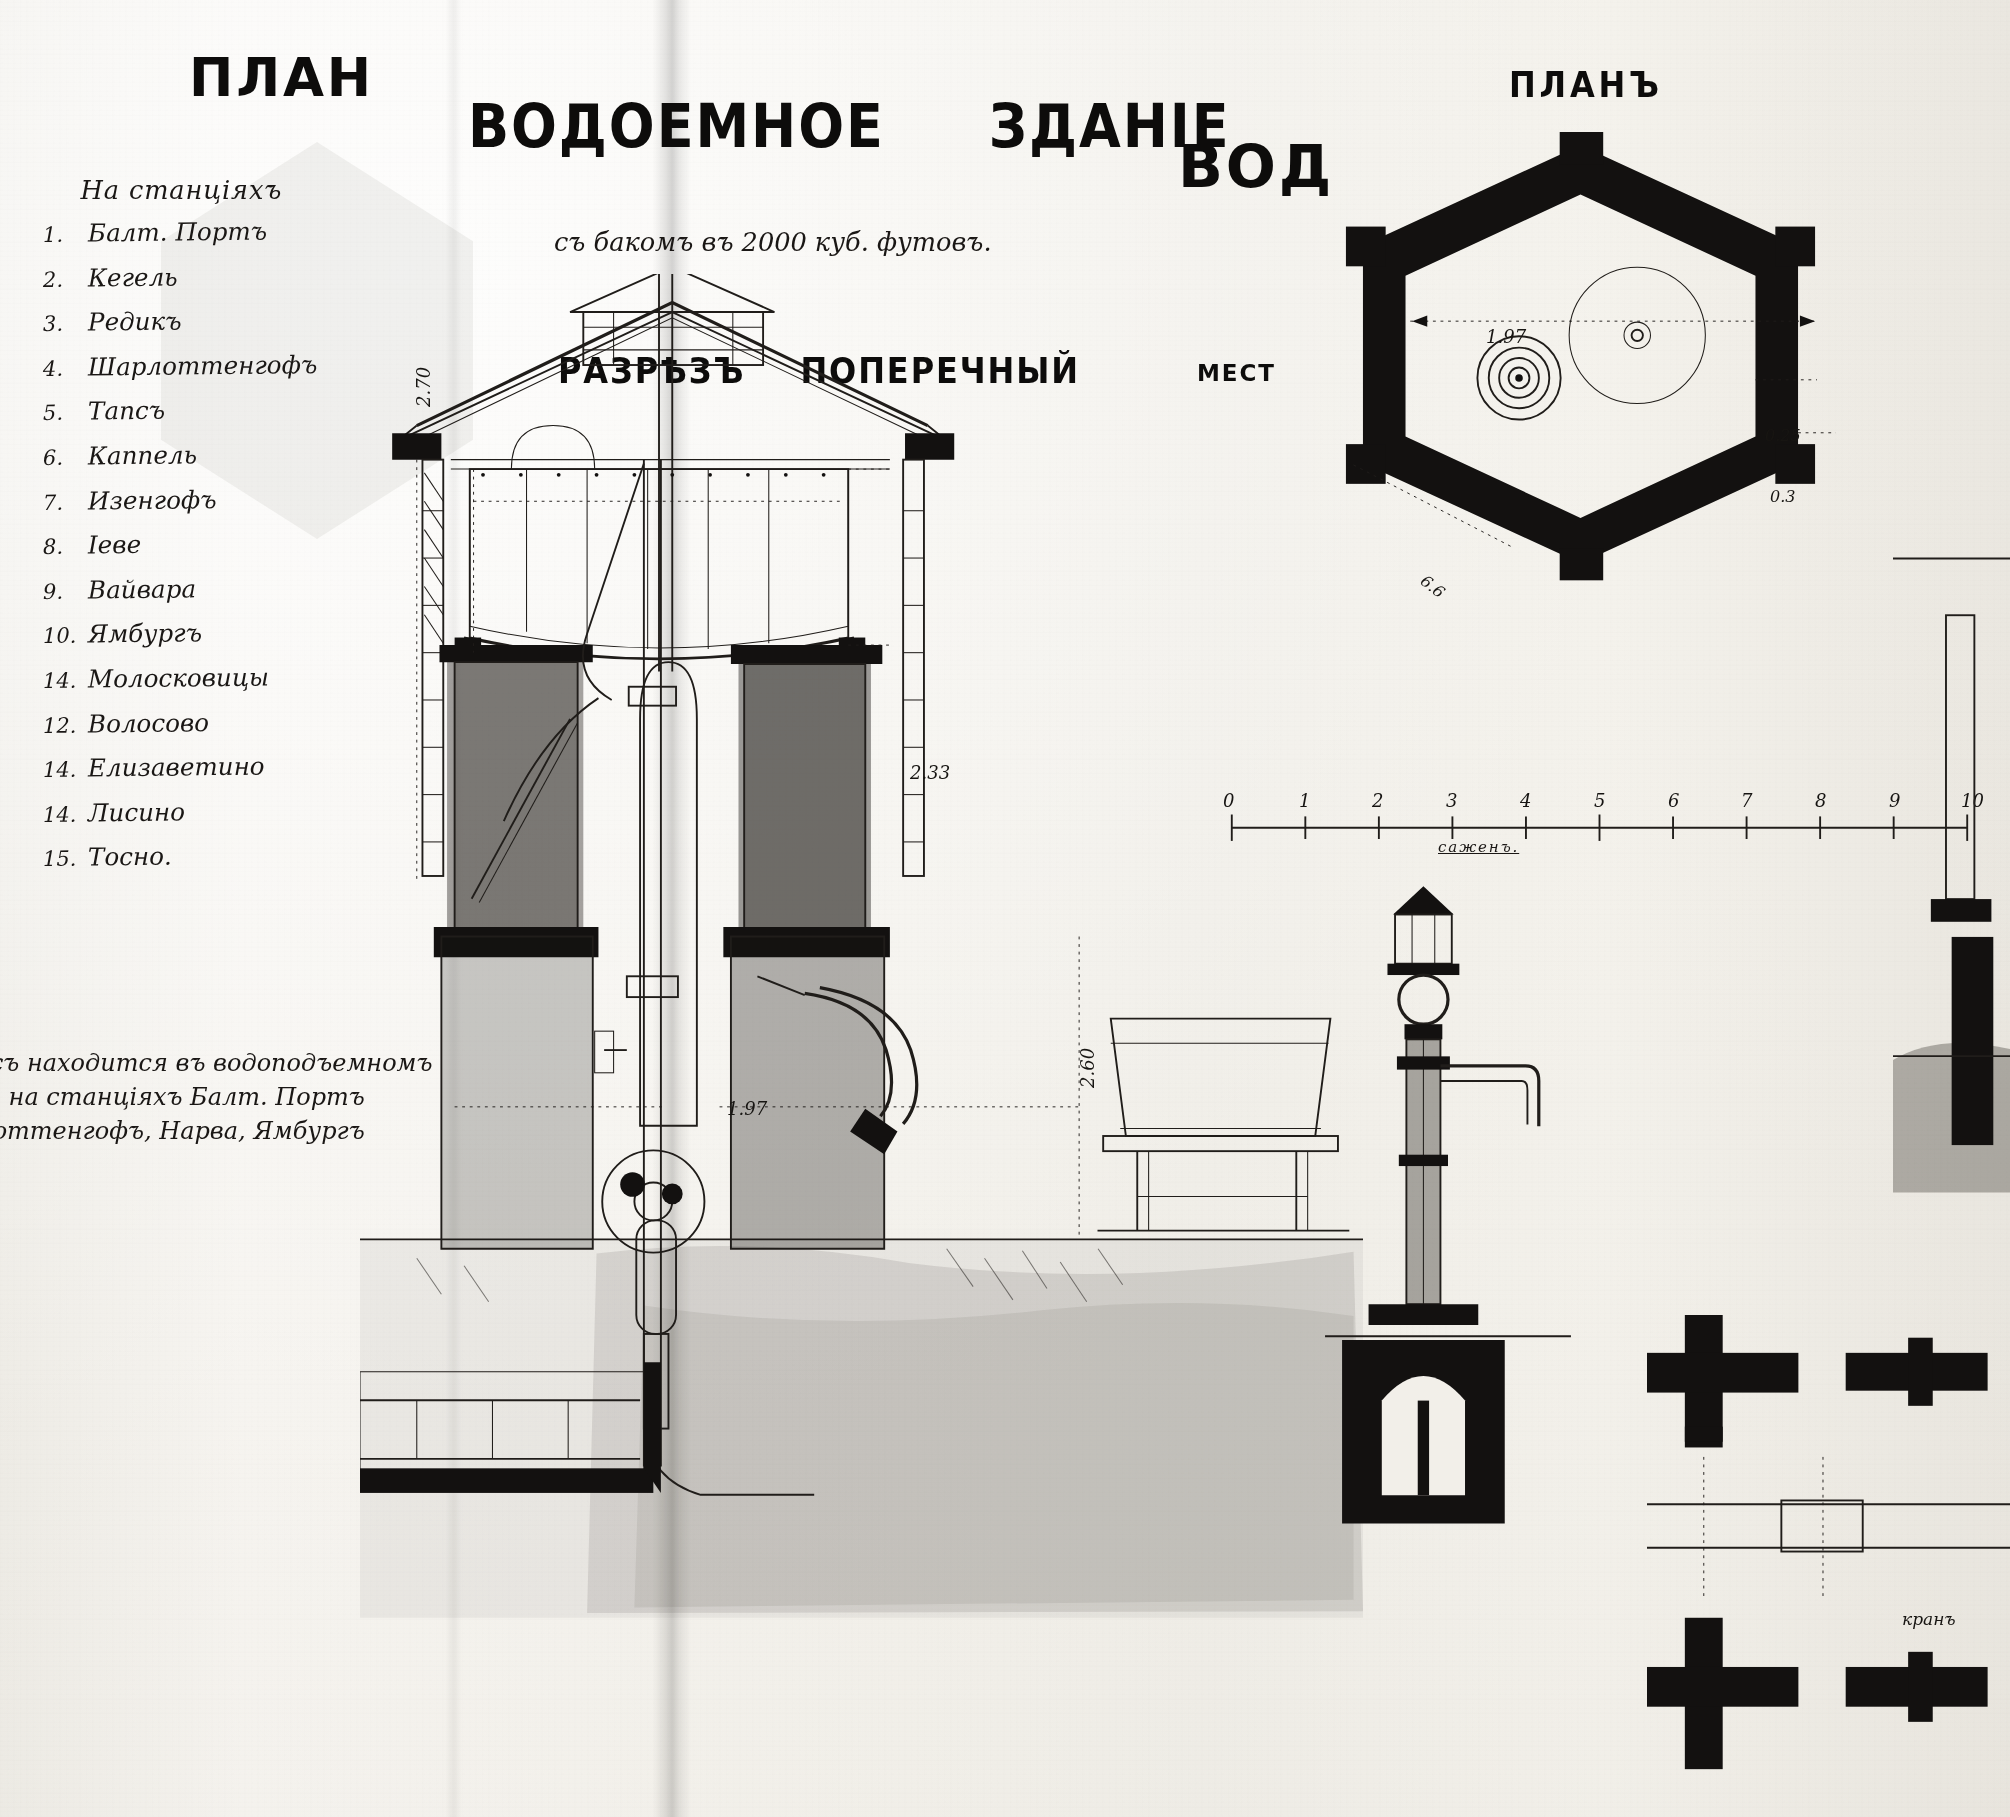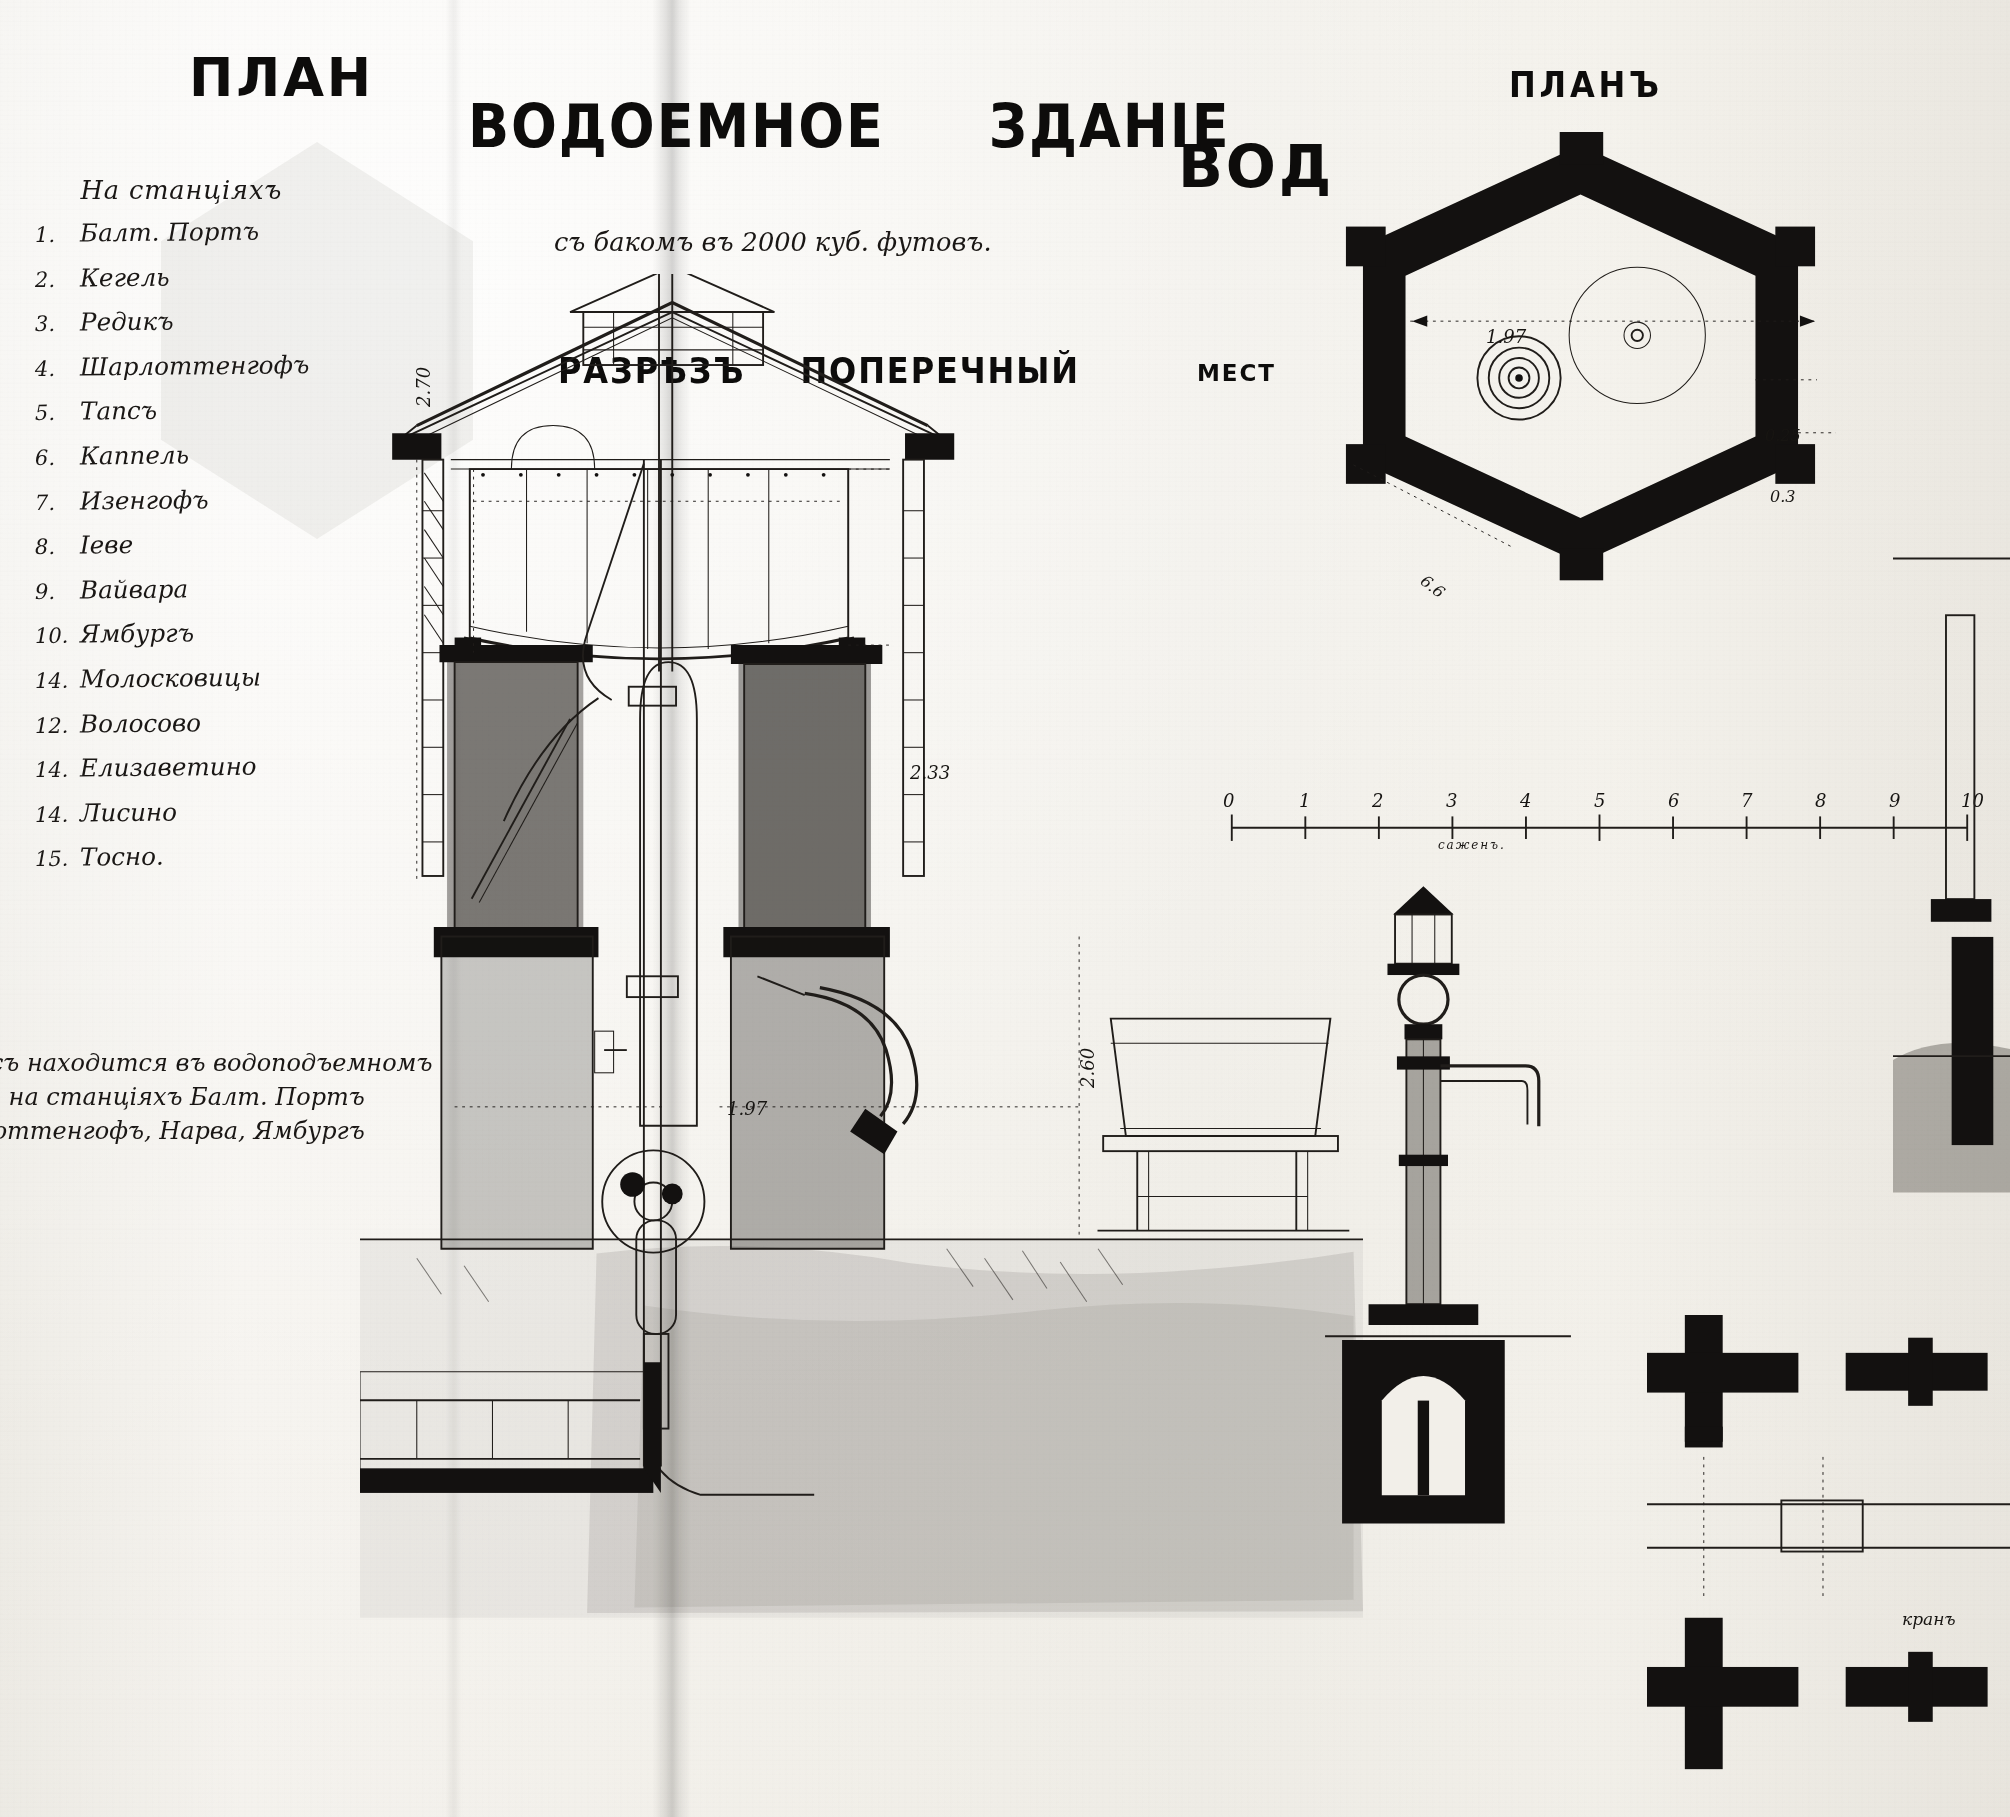--- a/index.html
+++ b/index.html
@@ -91,21 +91,21 @@
     width: 416px;
   }
   #station-list .list-head {
     font-size: 25.6px;
     margin-left: 71px;
     margin-bottom: 15px;
     letter-spacing: 0.9px;
   }
   #station-list ol {
     list-style: none;
-    margin: 4px;
+    margin: 12px;
     padding: 0 0 0 21px;
   }
   #station-list li {
     font-size: 24.6px;
     line-height: 1.0;
     margin-bottom: 20px;
     white-space: nowrap;
     transform: rotate(-0.6deg);
   }
   #station-list li .num {
@@ -173,23 +173,24 @@
     position: absolute;
     top: 0;
     font-size: 18px;
     font-style: italic;
     font-family: "DejaVu Serif", serif;
   }
   #scalebar-caption {
     position: absolute;
     left: 1438px;
     top: 838px;
-    font-size: 12px;
+    font-size: 15px;
     font-style: italic;
     letter-spacing: 1.9px;
+    text-decoration: underline;
   }
 
   
   .dim {
     position: absolute;
     font-family: "DejaVu Serif", serif;
     font-style: italic;
     font-size: 18px;
     color: #171512;
   }

